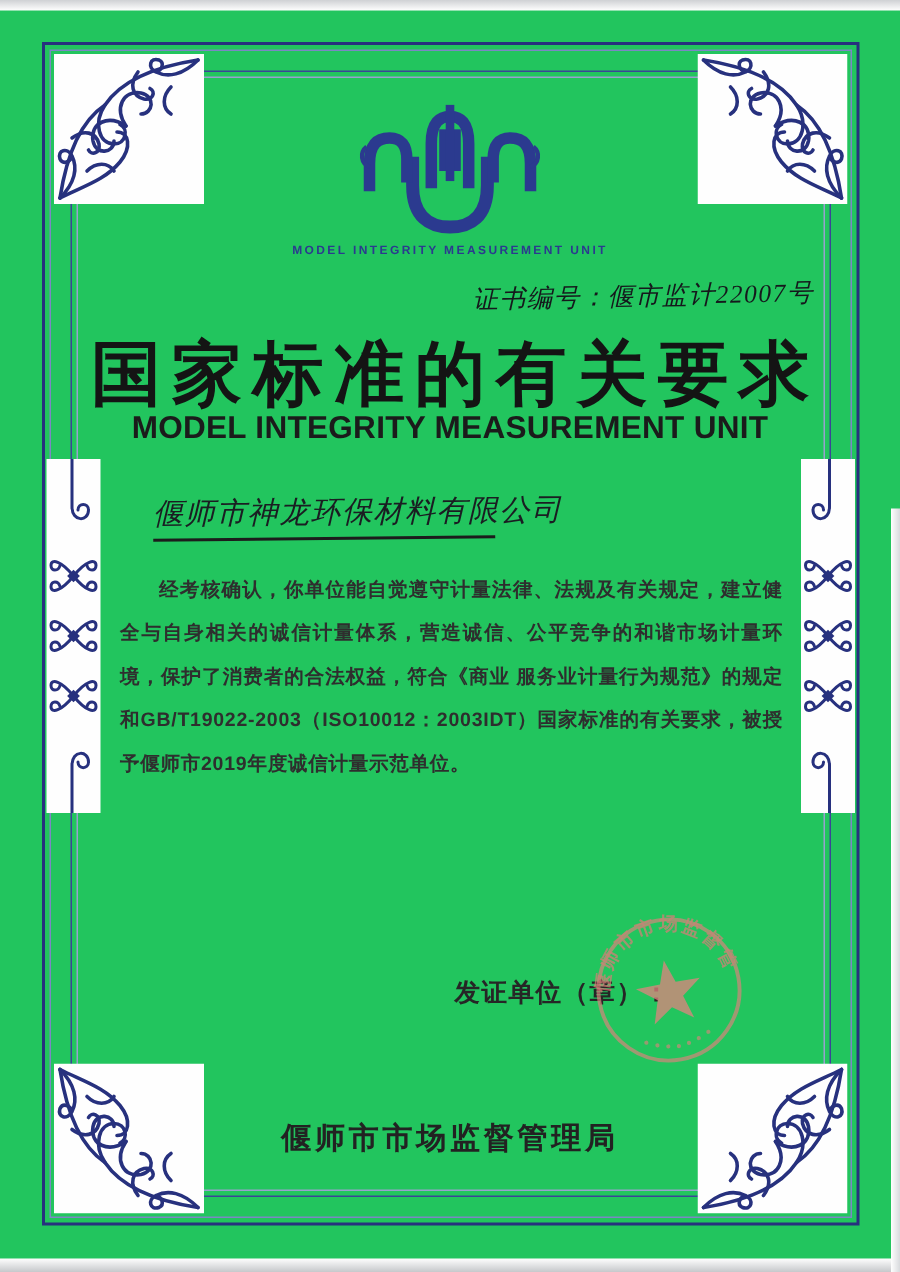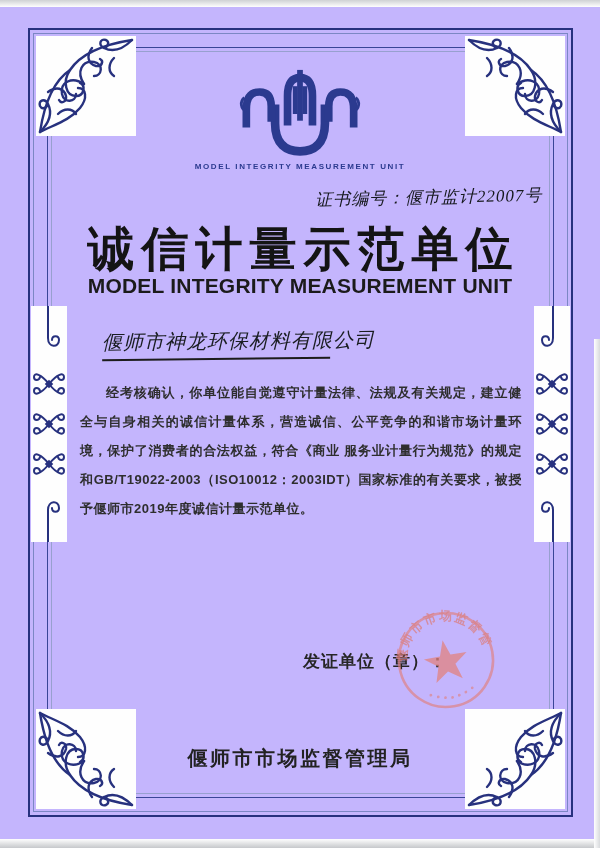--- a/index.html
+++ b/index.html
@@ -1,21 +1,21 @@
 <!DOCTYPE html>
 <html><head>
 <meta charset="utf-8">
 <style>
   html,body{margin:0;padding:0;}
   body{
     width:600px;height:848px;position:relative;overflow:hidden;
     background:#ffffff;
     font-family:"Liberation Sans", sans-serif;
   }
-  .paper{position:absolute;inset:0;background:#c4b5fd;}
+  .paper{position:absolute;inset:0;background:#22c55e;}
   
   .scan-top{position:absolute;top:0;left:0;right:0;height:7px;
     background:linear-gradient(#cfd1d4,#fefefe);pointer-events:none;}
   .scan-bottom{position:absolute;bottom:0;left:0;right:0;height:9px;
     background:linear-gradient(#fefefe,#c6c8cb);pointer-events:none;}
   .scan-right{position:absolute;top:40%;bottom:0;right:0;width:6px;
     background:linear-gradient(to right,#fefefe,#d8dadd);pointer-events:none;}
 
   
   .frame-outer{position:absolute;top:28px;left:28px;right:27px;bottom:31px;
@@ -183,21 +183,21 @@
 
         <path d="M126,62 V43 C126,29 120,25 112,25 C104,25 100,30 100,40 V56" stroke-width="8"></path>
         <path d="M126,45 C132,43 133,35 128,31" stroke-width="3"></path>
       </g>
     </svg>
     <div class="logo-caption">MODEL INTEGRITY MEASUREMENT UNIT</div>
   </div>
 
   <div class="cert-no"><span>证书编号：</span><span>偃市监计22007号</span></div>
 
-  <div class="title-cn">诚信计量示范单位</div>
+  <div class="title-cn">国家标准的有关要求</div>
   <div class="title-en">MODEL INTEGRITY MEASUREMENT UNIT</div>
 
   <div class="company">偃师市神龙环保材料有限公司</div>
 
   <div class="body-text">经考核确认，你单位能自觉遵守计量法律、法规及有关规定，建立健全与自身相关的诚信计量体系，营造诚信、公平竞争的和谐市场计量环境，保护了消费者的合法权益，符合《商业 服务业计量行为规范》的规定和GB/T19022-2003（ISO10012：2003IDT）国家标准的有关要求，被授予偃师市2019年度诚信计量示范单位。</div>
 
   <div class="issuer">发证单位（章）：</div>
 
   <div class="seal">
     <svg viewBox="0 0 112 112">

